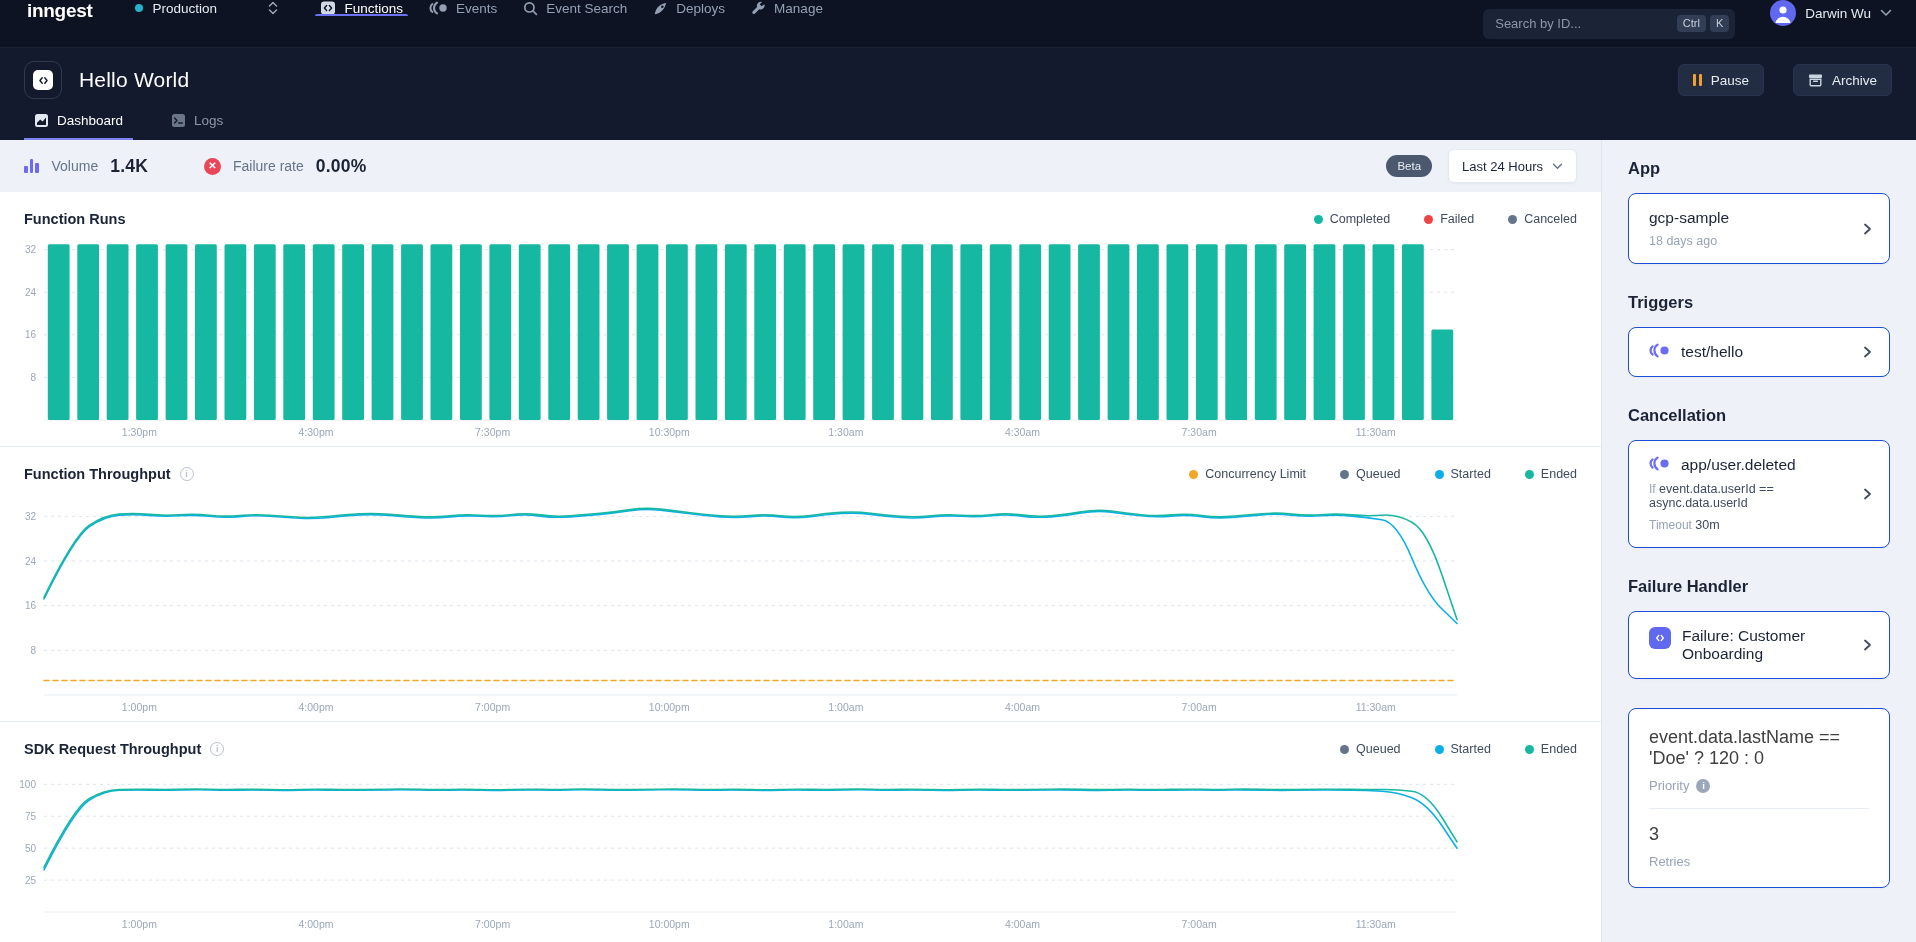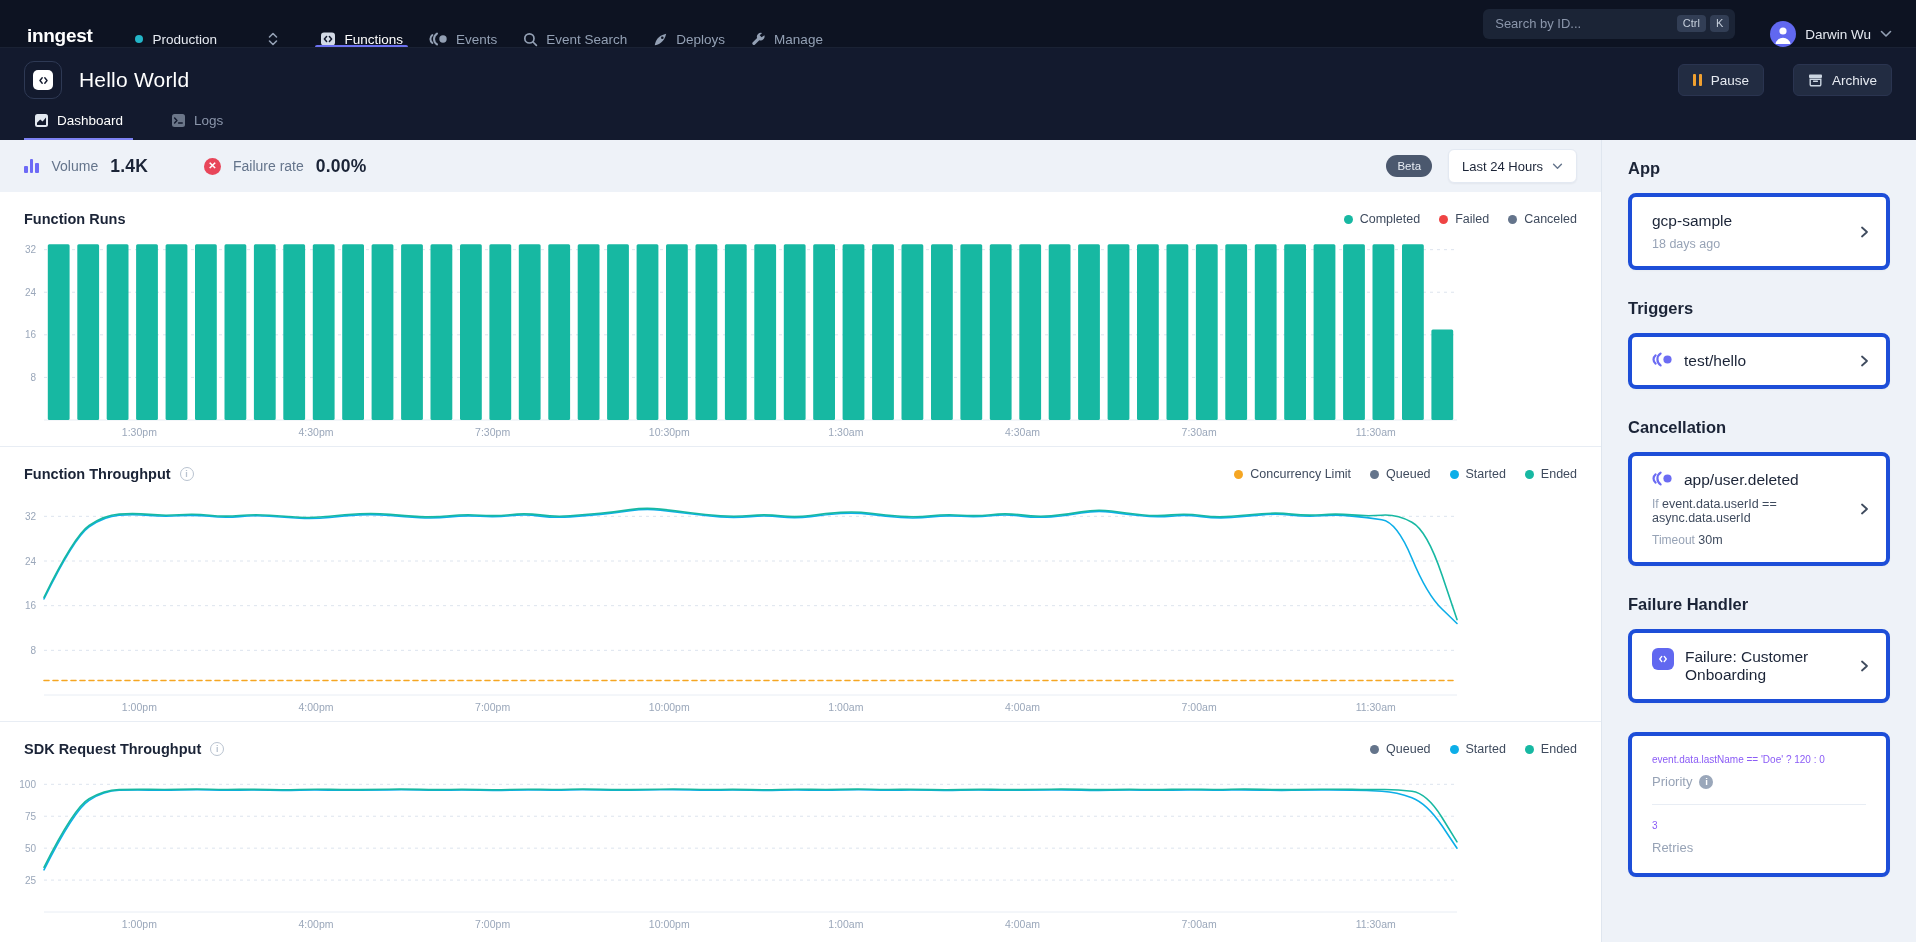--- a/index.html
+++ b/index.html
@@ -1,20 +1,20 @@
 <!DOCTYPE html>
 <html><head>
 <meta charset="utf-8">
 <style>
   *{box-sizing:border-box;margin:0;padding:0}
   html,body{width:1916px;height:942px;overflow:hidden}
   body{background:#eef2f8;font-family:"Liberation Sans",sans-serif}
 
   
-  .topnav{height:48px;background:#0d1322;display:flex;align-items:flex-end;color:#93a0b4;border-bottom:1px solid #1a2234}
+  .topnav{height:48px;background:#0d1322;display:flex;align-items:flex-start;color:#93a0b4;border-bottom:1px solid #1a2234}
   .brand{display:flex;align-items:center;padding:0 27px;font-size:19px;font-weight:800;color:#fff;letter-spacing:-.3px}
   .vdiv{width:1px;background:#1d2539}
   .env{display:flex;align-items:center;gap:9px;width:174px;padding:0 15px;cursor:pointer}
   .env .dot{width:8px;height:8px;border-radius:50%;background:#23b5c8}
   .env .lbl{font-size:13.5px;color:#e6eaf1;flex:1}
   .nav-items{display:flex;align-items:stretch;margin-left:12px}
   .nav-item{display:flex;align-items:center;gap:8px;padding:0 13px;font-size:13.5px;cursor:pointer;position:relative;color:#93a0b4}
   .nav-item.active{color:#fff}
   .nav-item.active::after{content:"";position:absolute;left:8px;right:8px;bottom:0;height:2px;background:#6d72f0;border-radius:2px 2px 0 0}
   .spacer{flex:1}
@@ -51,40 +51,40 @@
   .fail-glyph{width:17px;height:17px;border-radius:50%;background:#e8465a;color:#fff;font-size:10px;font-weight:700;display:flex;align-items:center;justify-content:center;line-height:1}
   .beta{background:#4b586e;color:#e8edf4;font-size:11.5px;padding:5px 11px;border-radius:999px;margin-left:auto}
   .range{display:flex;align-items:center;gap:9px;background:#fff;border:1px solid #e3e9f2;border-radius:6px;height:34px;padding:0 13px;font-size:13px;color:#1b2437;margin-left:16px;cursor:pointer;box-shadow:0 1px 2px rgba(15,23,42,.05)}
 
   .charts{flex:1;background:#fff;display:flex;flex-direction:column}
   .chart-sec{display:flex;flex-direction:column}
   .chart-sec + .chart-sec{border-top:1px solid #e8edf4}
   .sec1{height:254px}.sec2{height:275px}.sec3{flex:1}
   .sec-head{display:flex;align-items:center;padding:19px 24px 2px}
   .sec-title{font-size:14.5px;font-weight:700;color:#1b2437;display:flex;align-items:center;gap:9px}
-  .leg{margin-left:auto;display:flex;gap:19px}
+  .leg{margin-left:auto;display:flex;gap:34px}
   .leg-item{display:flex;align-items:center;gap:7px;font-size:12.5px;color:#3f4b5e}
   .leg-item i{width:9px;height:9px;border-radius:50%;flex:none}
   .plot{flex:1;min-height:0}
 
   
   .aside{flex:1;border-left:1px solid #dfe6ef;padding:19px 26px 0;overflow:hidden}
   .side-sec{margin-bottom:29px}
   .side-h{font-size:16.5px;font-weight:700;color:#1b2437;margin-bottom:15px}
-  .card{position:relative;background:#fff;border:4px solid #1d4ed8;border-radius:8px;padding:15px 44px 15px 20px;box-shadow:0 1px 2px rgba(15,23,42,.03);cursor:pointer}
+  .card{position:relative;background:#fff;border:1px solid #1d4ed8;border-radius:8px;padding:15px 44px 15px 20px;box-shadow:0 1px 2px rgba(15,23,42,.03);cursor:pointer}
   .chev{position:absolute;right:15px;top:50%;transform:translateY(-50%)}
   .card-name{font-size:15.5px;font-weight:500;color:#1b2437}
   .card-meta{font-size:12.5px;color:#97a3b6;margin-top:7px}
   .row{display:flex;align-items:flex-start;gap:11px}
   .mono{font-family:Liberation Sans, sans-serif}
   .expr-line{margin-top:8px;font-size:12px;color:#97a3b6}
   .expr-line .code{font-size:12.5px;color:#3f4b5e}
   .fnbadge{width:22px;height:22px;background:#6168f0;border-radius:6px;display:flex;align-items:center;justify-content:center;flex:none}
   .cfg-card{padding:18px 20px}
-  .cfg-expr{font-size:10px;color:#8b5cf6}
+  .cfg-expr{font-size:18px;color:#404040}
   .cfg-label{font-size:13px;color:#97a3b6;margin-top:9px;display:flex;align-items:center;gap:7px}
   .cfg-div{height:1px;background:#e8edf4;margin:15px 0}
   .info-fill{width:14px;height:14px;border-radius:50%;background:#9aa7ba;color:#fff;font-size:9.5px;font-weight:700;display:flex;align-items:center;justify-content:center;line-height:1}
   .info-ring{width:14px;height:14px;border-radius:50%;border:1.3px solid #b9c3d0;color:#b9c3d0;font-size:9px;font-weight:700;display:flex;align-items:center;justify-content:center;line-height:1}
 </style>
 </head>
 <body>
 
 <nav class="topnav">
   <div class="brand">inngest</div>

